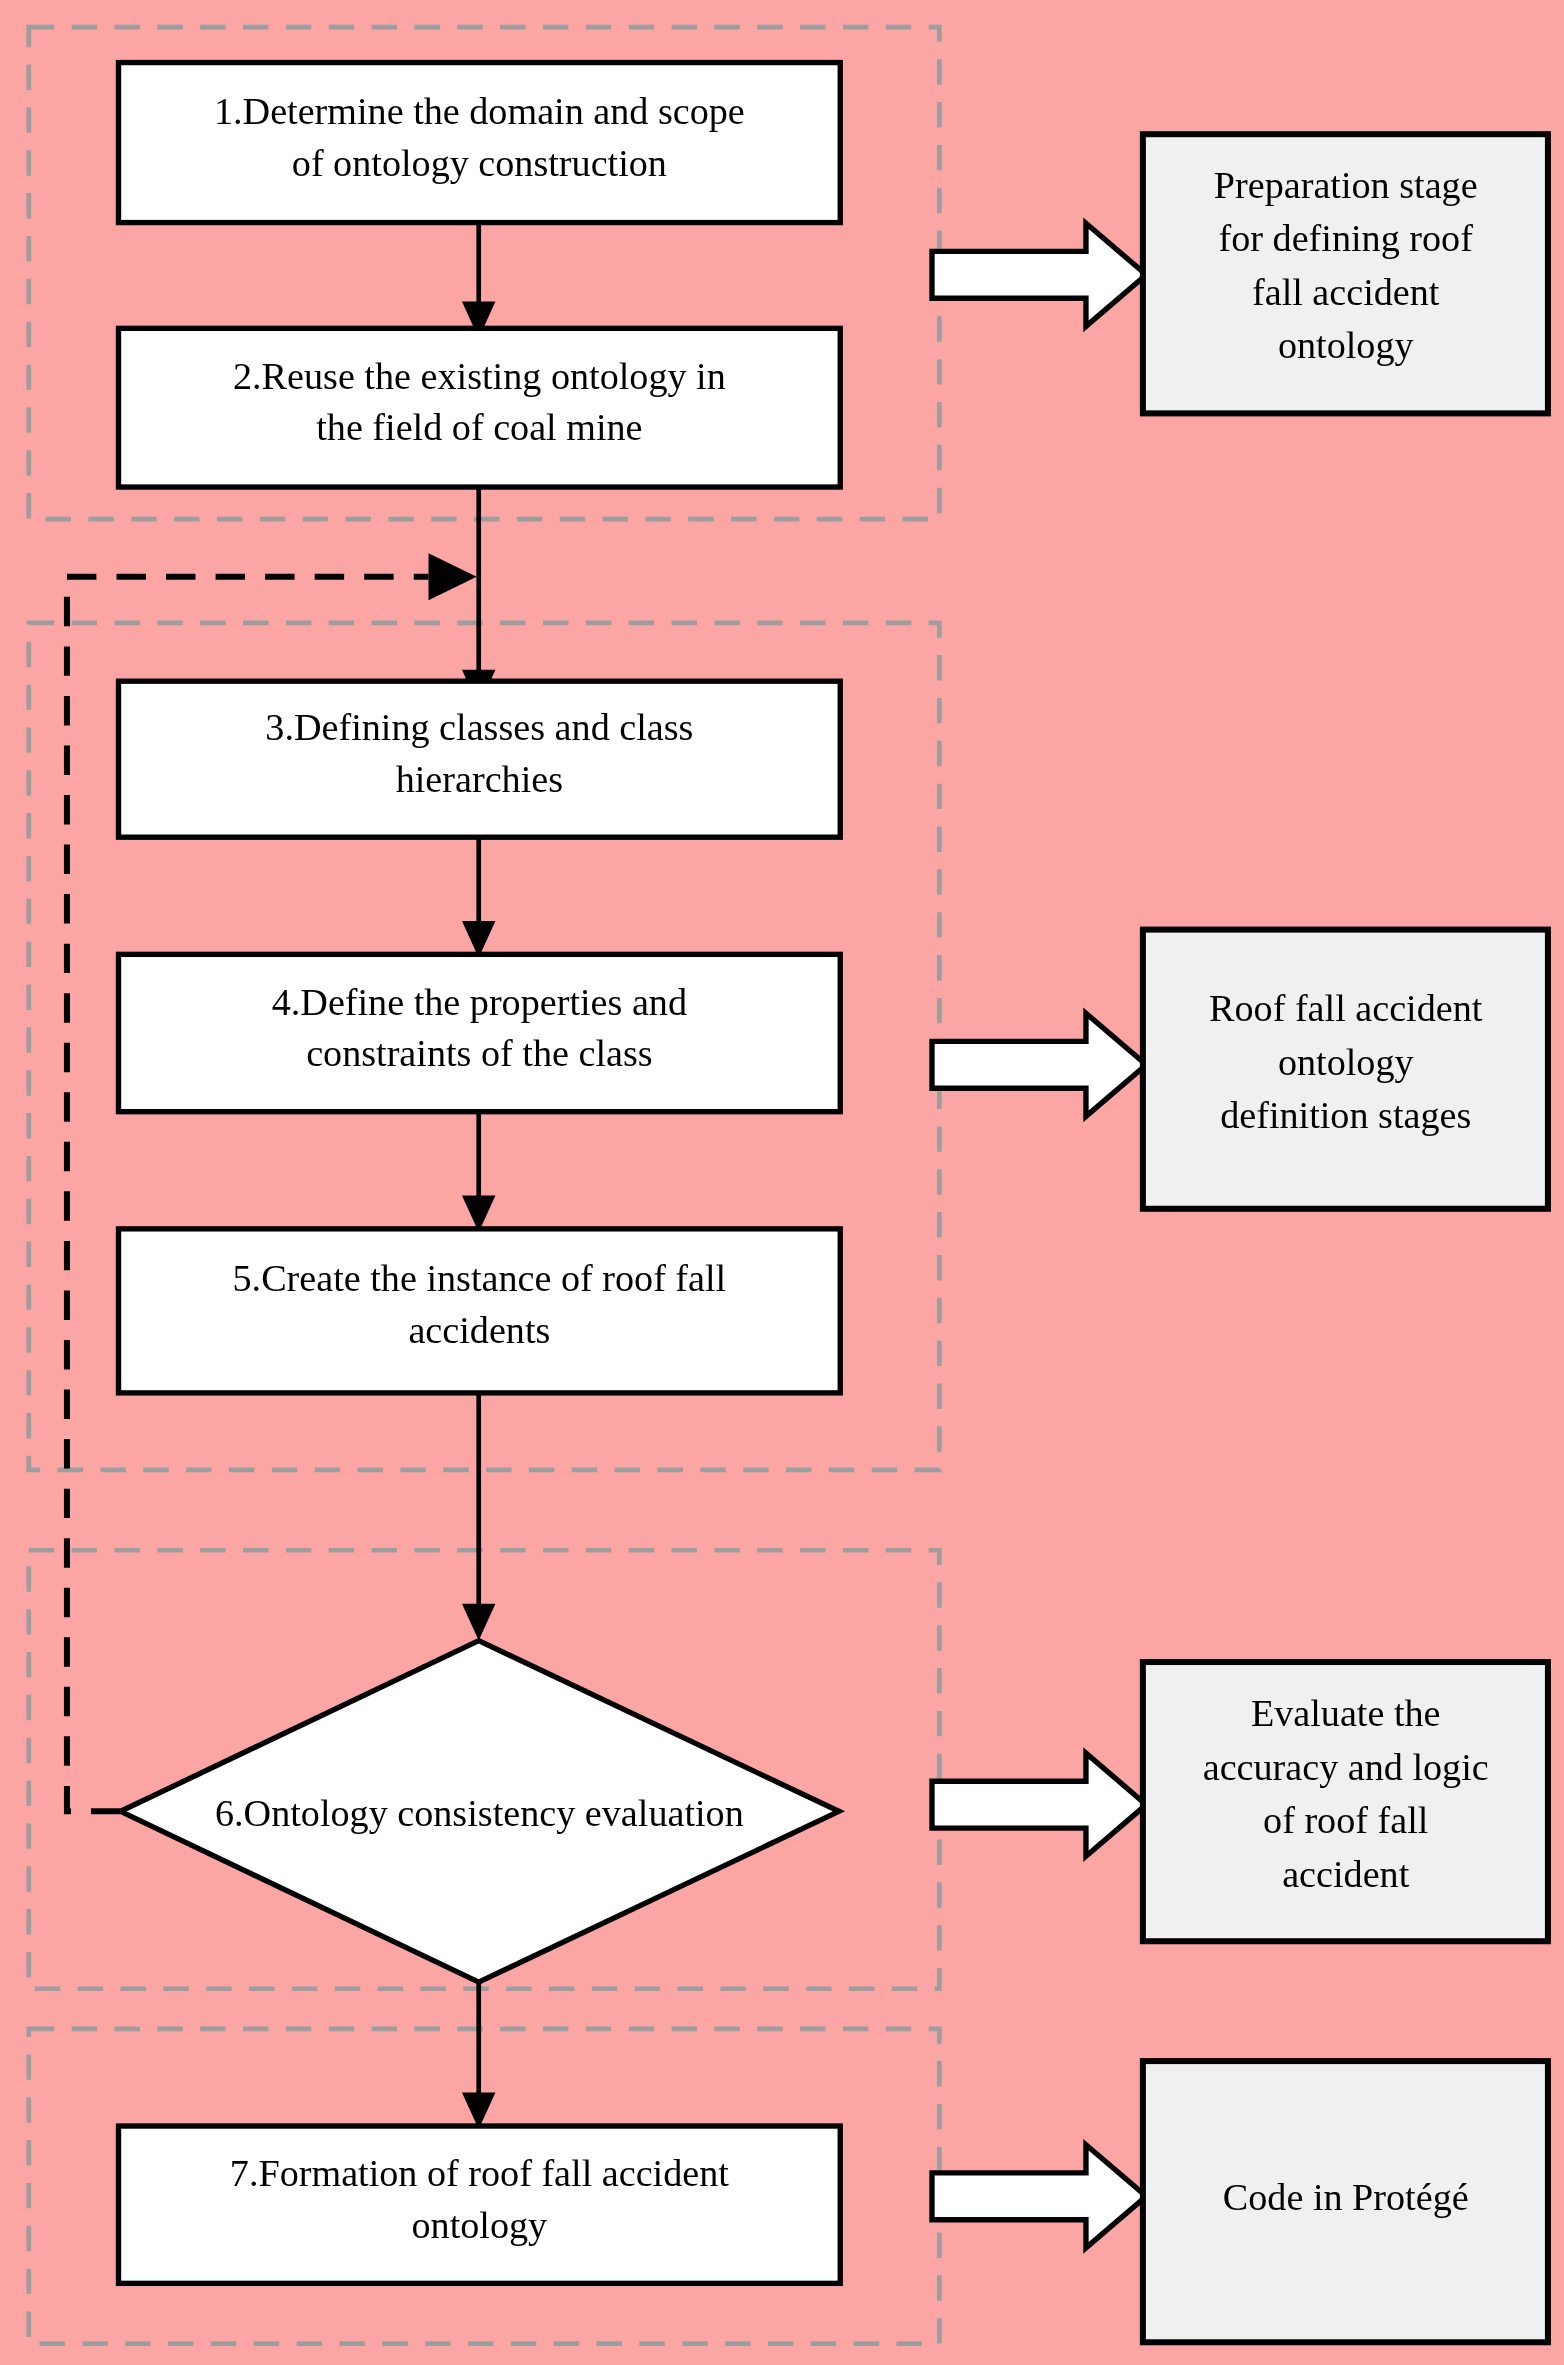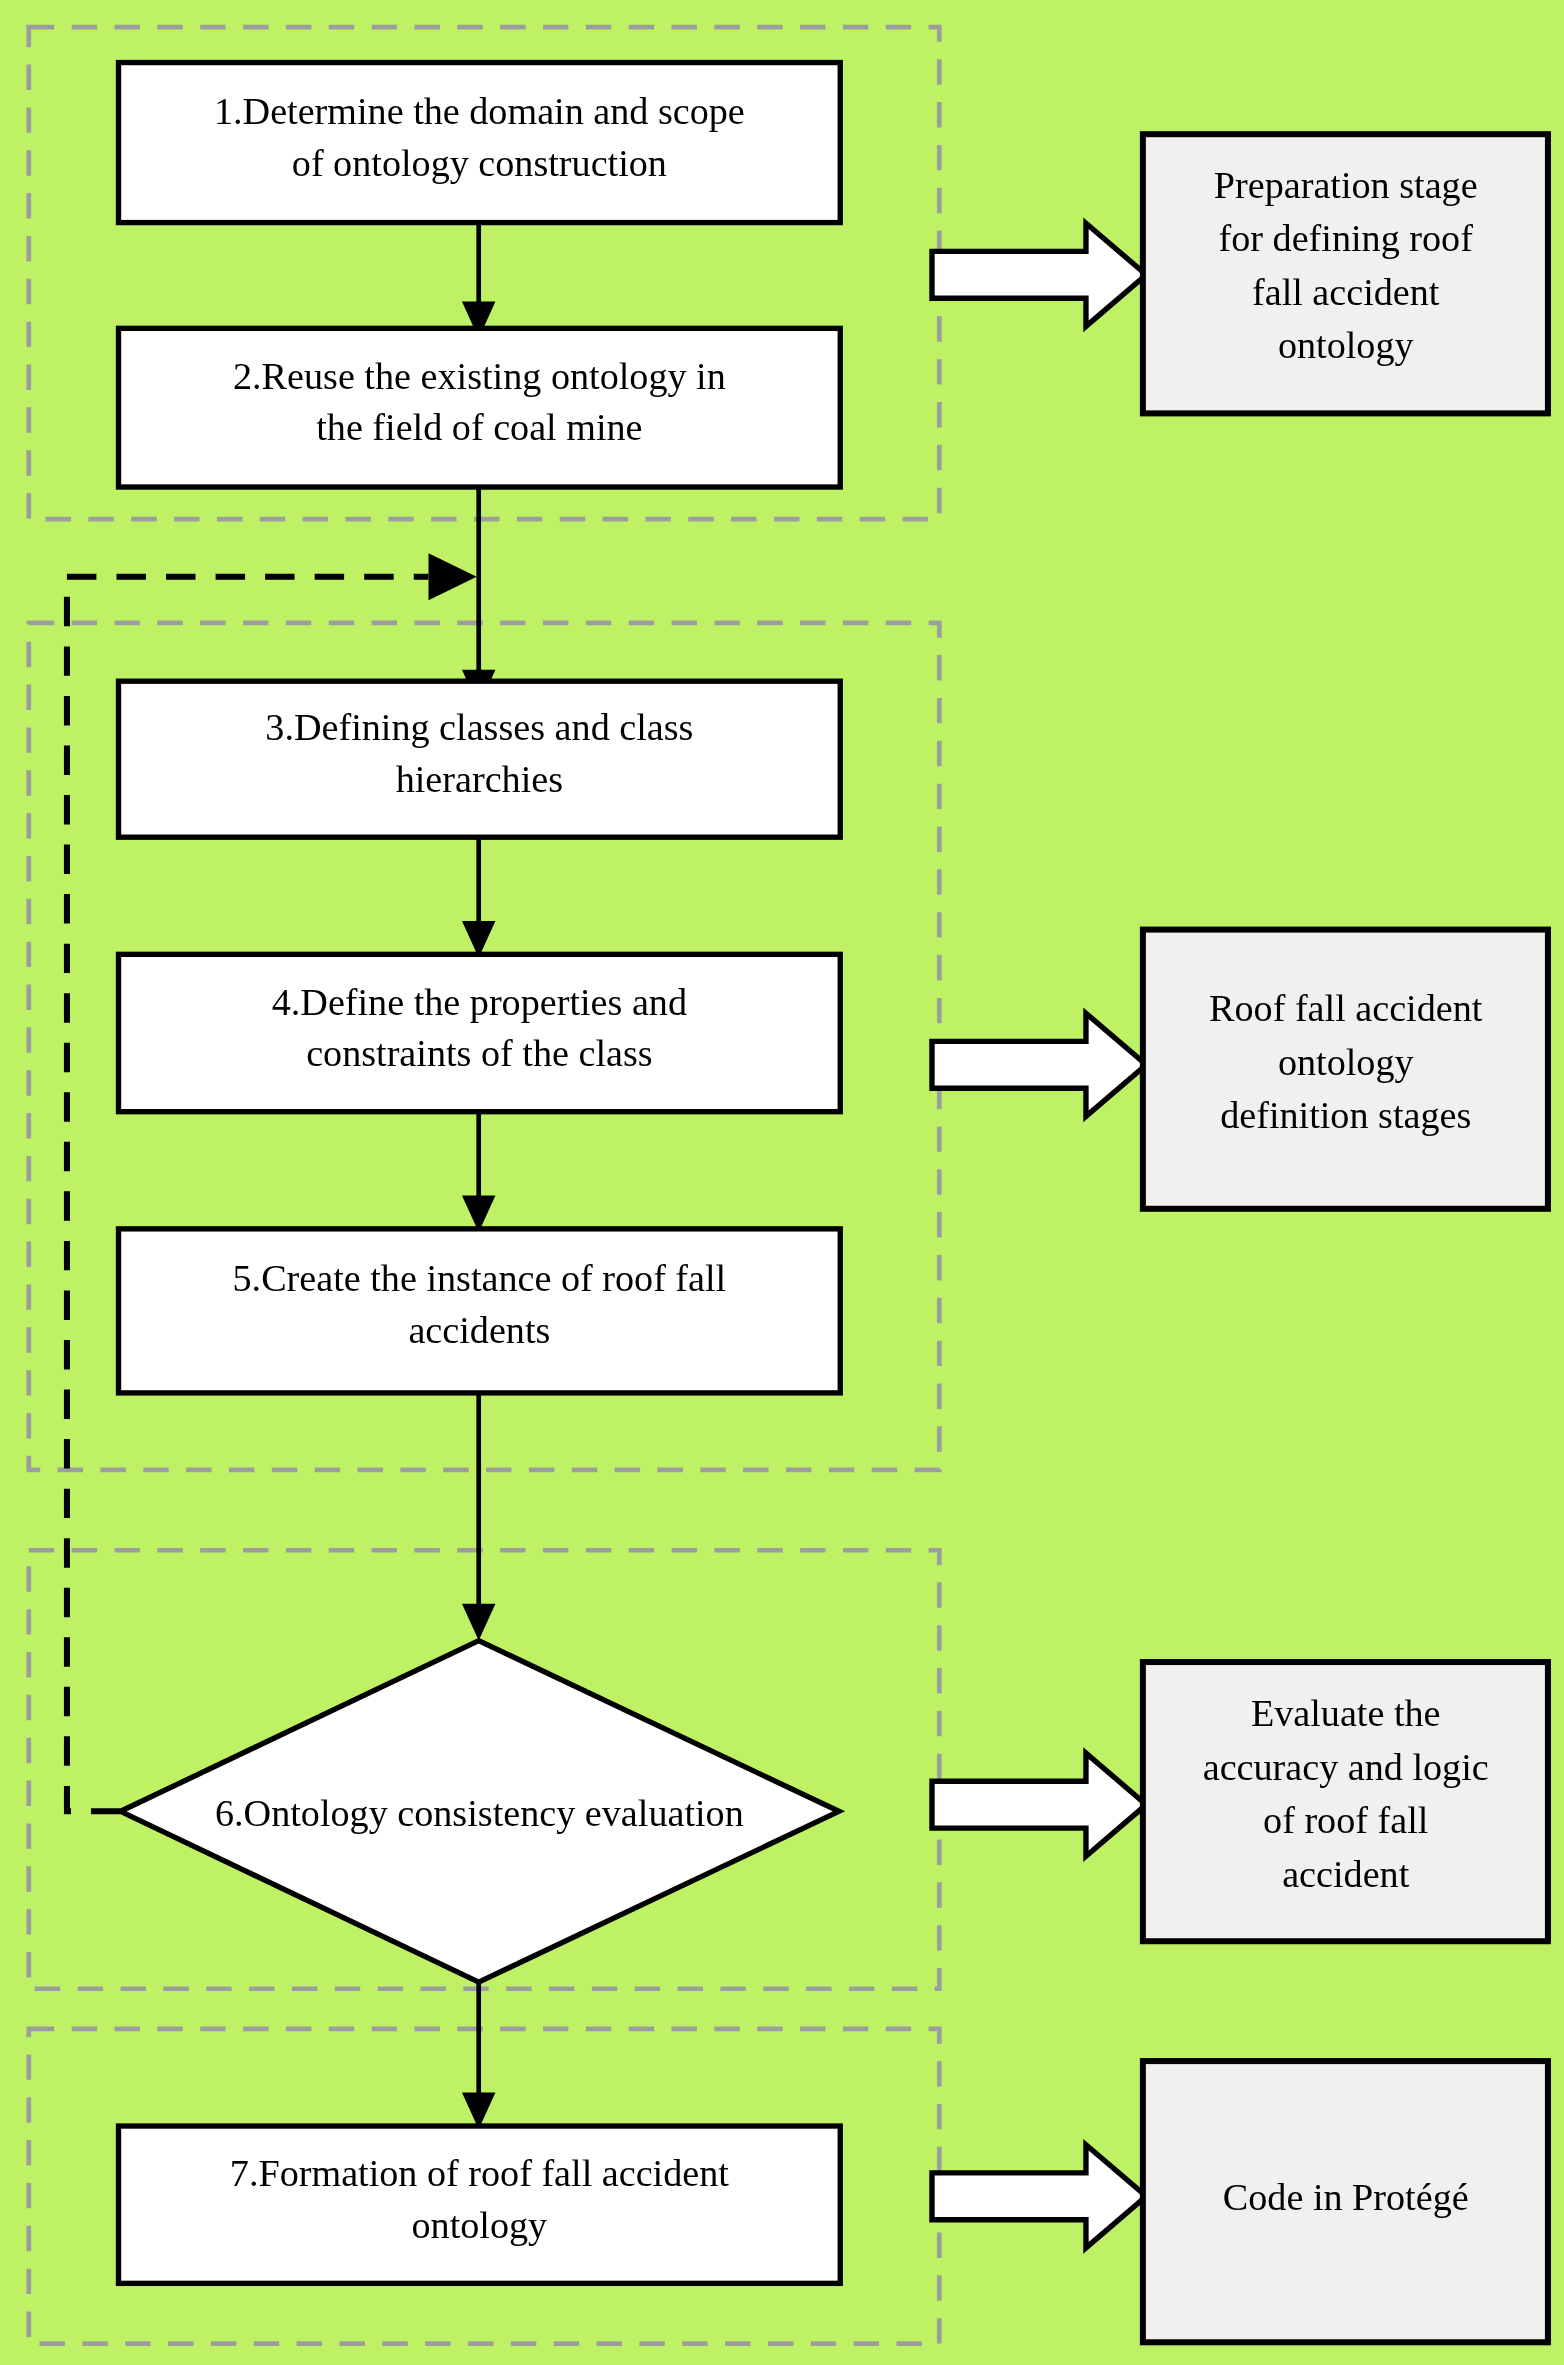--- a/index.html
+++ b/index.html
@@ -1,18 +1,18 @@
 <!DOCTYPE html>
 <html style="font-size:10.7px"><head>
 <meta charset="utf-8">
 <style>
   html,body{margin:0;padding:0;background:#ffffff;}
   body{width:1564px;height:2366px;overflow:hidden;
        font-family:"Liberation Serif","DejaVu Serif",serif;}
-  #stage{position:relative;width:1564px;height:2366px;background:#bef264;}
+  #stage{position:relative;width:1564px;height:2366px;background:#fca5a5;}
   svg#flow{position:absolute;left:0;top:0;width:1564px;height:2366px;}
 
   .grp{fill:none;stroke:#9d9d9d;stroke-width:7;stroke-dasharray:38 26;}
 
   .procbox{fill:#ffffff;stroke:#000000;stroke-width:8;}
   .diamond{fill:#ffffff;stroke:#000000;stroke-width:8;}
   .stagebox{fill:#f0f0f0;stroke:#000000;stroke-width:9;}
 
   .flowline{stroke:#000000;stroke-width:7;fill:none;}
   .fbline{stroke:#000000;stroke-width:9;fill:none;stroke-dasharray:44 30;}

